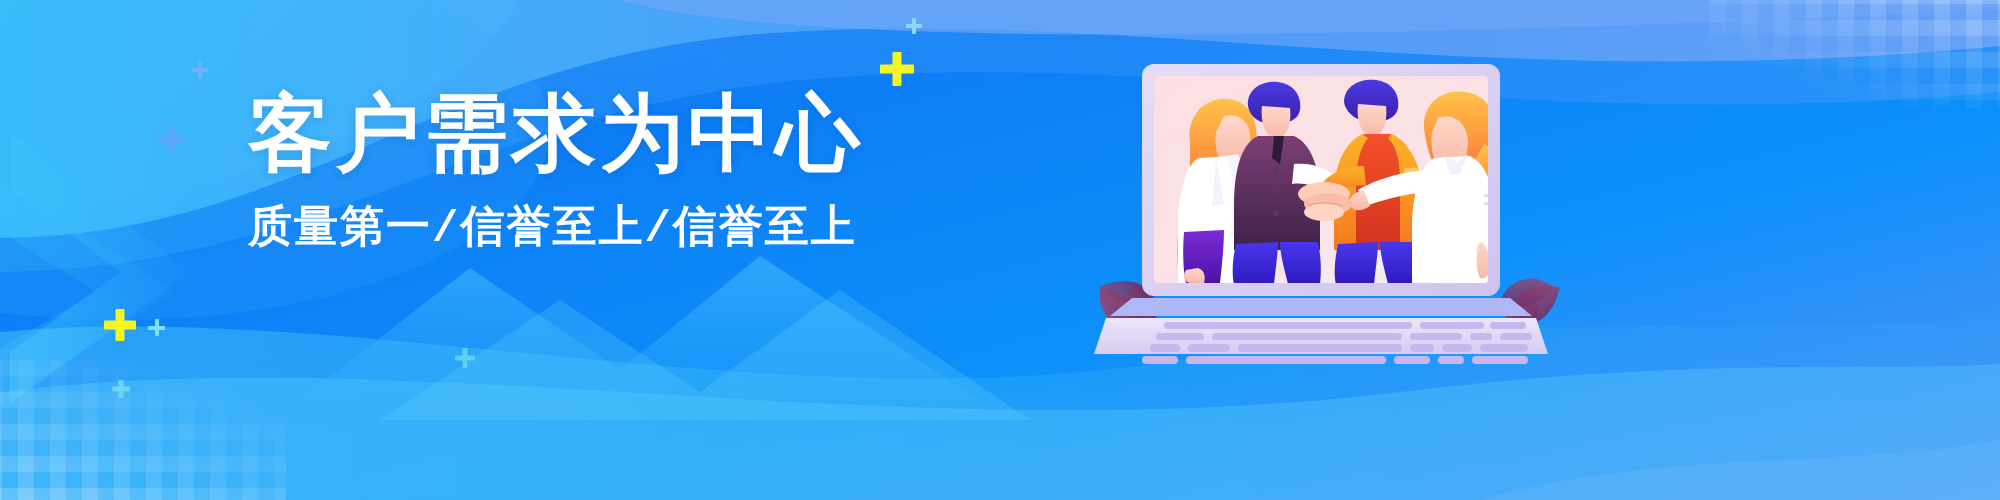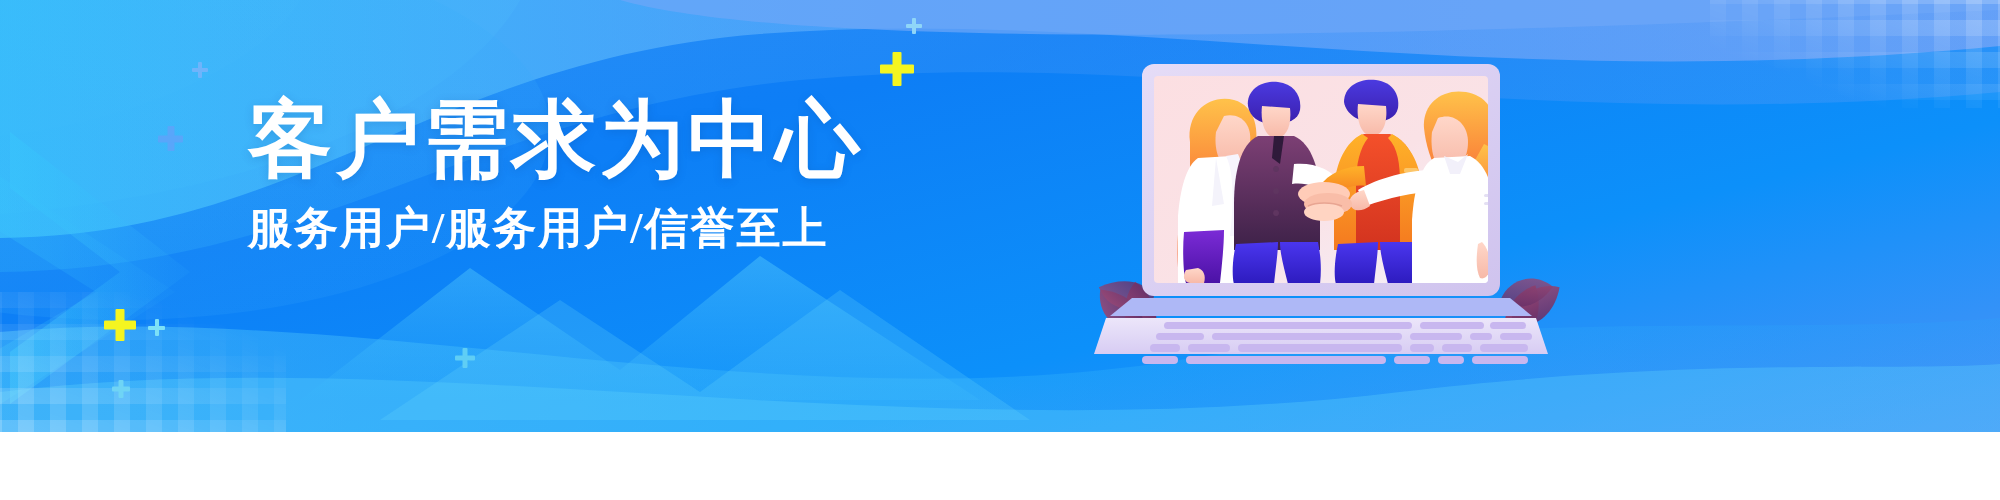--- a/index.html
+++ b/index.html
@@ -1,20 +1,20 @@
 <!DOCTYPE html>
 <html><head>
 <meta charset="utf-8">
 <style>
   html,body{margin:0;padding:0;background:#fff;}
   .banner{
     position:relative;
-    width:2000px;height:432px;
+    width:2000px;height:500px;
     overflow:hidden;
-    font-family:Liberation Serif, serif;
+    font-family:Liberation Mono, monospace;
     background:linear-gradient(105deg,#1e7cf5 0%,#1275f2 18%,#0f84f7 38%,#0d8ff9 55%,#2b9bfb 72%,#3f8ff8 86%,#5b94f6 100%);
   }
   .layer{position:absolute;pointer-events:none;}
 
   
   .svg-bg{position:absolute;left:0;top:0;width:2000px;height:500px;}
 
   
   .grid{
     position:absolute;
@@ -142,21 +142,21 @@
       <div class="plus" style="left: 104px; top: 309px; width: 32px; height: 32px; color: rgb(245, 245, 32); --t: 9px;"></div>
       <div class="plus" style="left: 148px; top: 319px; width: 17px; height: 17px; color: rgb(124, 224, 247); --t: 4px;"></div>
       <div class="plus" style="left: 112px; top: 380px; width: 18px; height: 18px; color: rgb(111, 212, 245); --t: 5px;"></div>
       <div class="plus" style="left: 455px; top: 348px; width: 20px; height: 20px; color: rgb(95, 206, 245); --t: 5px;"></div>
       <div class="plus" style="left: 192px; top: 62px; width: 16px; height: 16px; color: rgb(111, 180, 251); --t: 4px;"></div>
       <div class="plus" style="left: 158px; top: 126px; width: 25px; height: 25px; color: rgb(89, 166, 250); --t: 7px;"></div>
     </div>
 
   <div class="copy">
     <h1 class="headline">客户需求为中心</h1>
-    <p class="subline">服务用户/服务用户/信誉至上</p>
+    <p class="subline">质量第一/信誉至上/信誉至上</p>
   </div>
 
   <div class="laptop">
     <svg viewBox="0 0 420 310" aria-hidden="true">
       <defs>
         <linearGradient id="lapBody" x1="0" y1="0" x2="1" y2="1">
           <stop offset="0%" stop-color="#e5dcf7"></stop>
           <stop offset="100%" stop-color="#cfc3ee"></stop>
         </linearGradient>
         <linearGradient id="scrBg" x1="0" y1="0" x2="1" y2="1">

